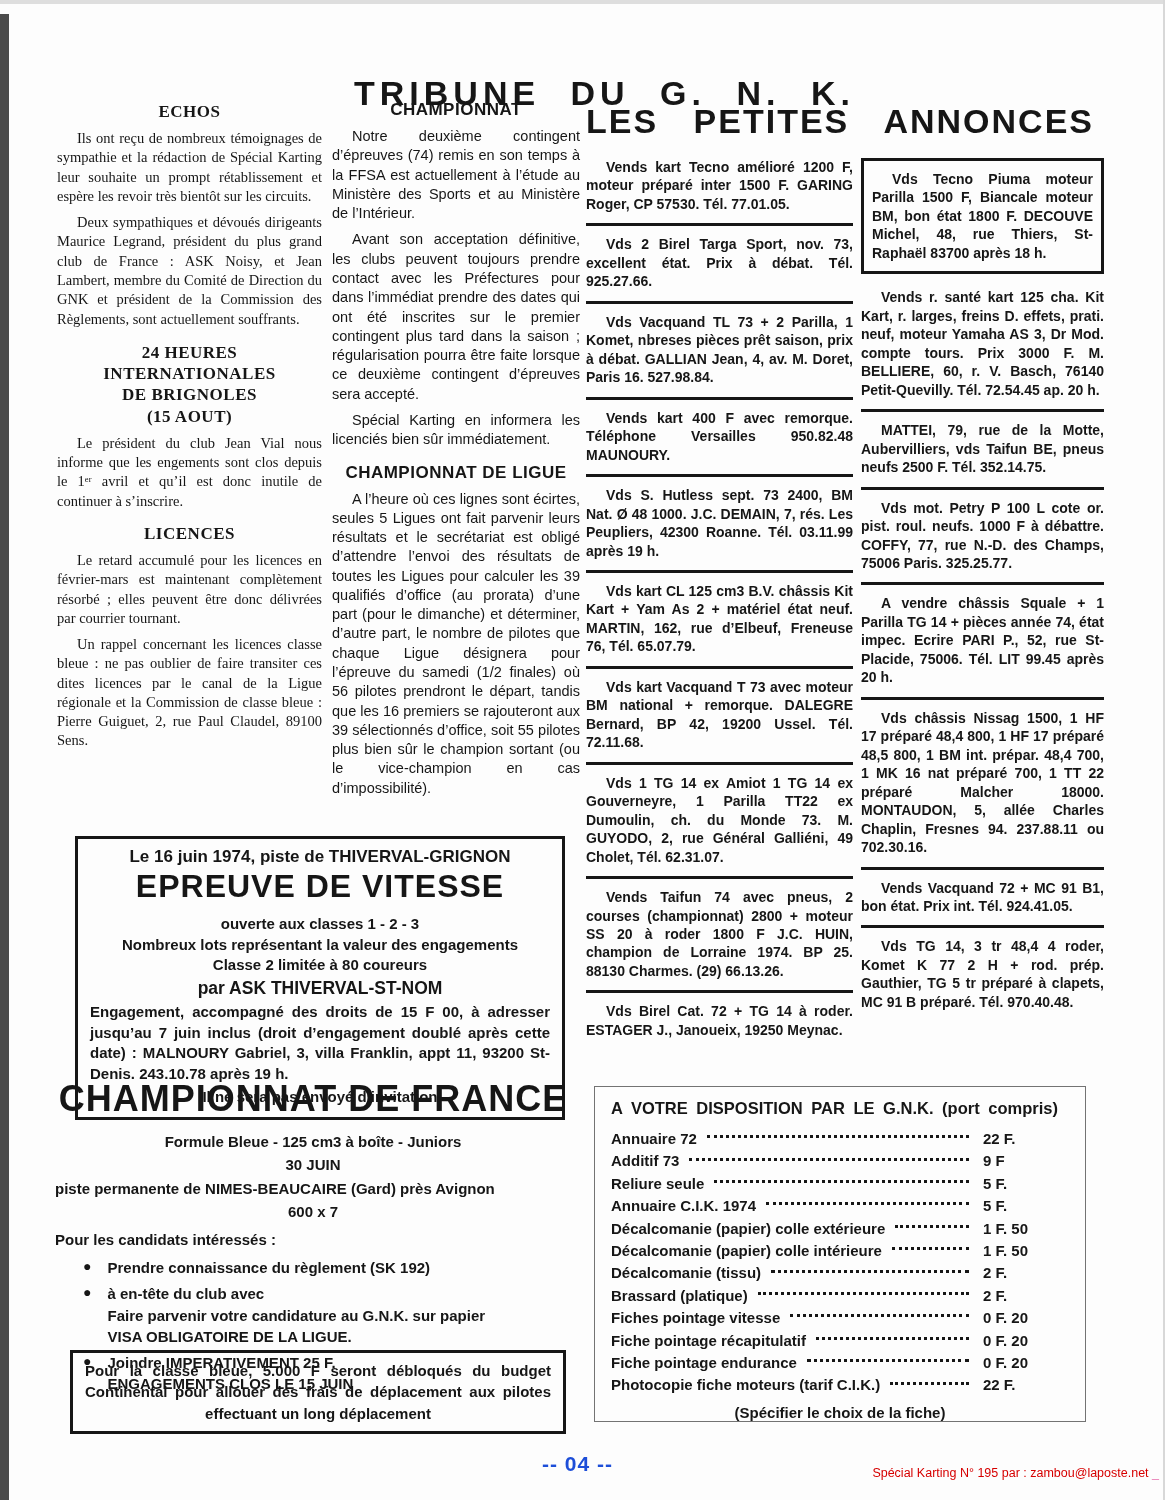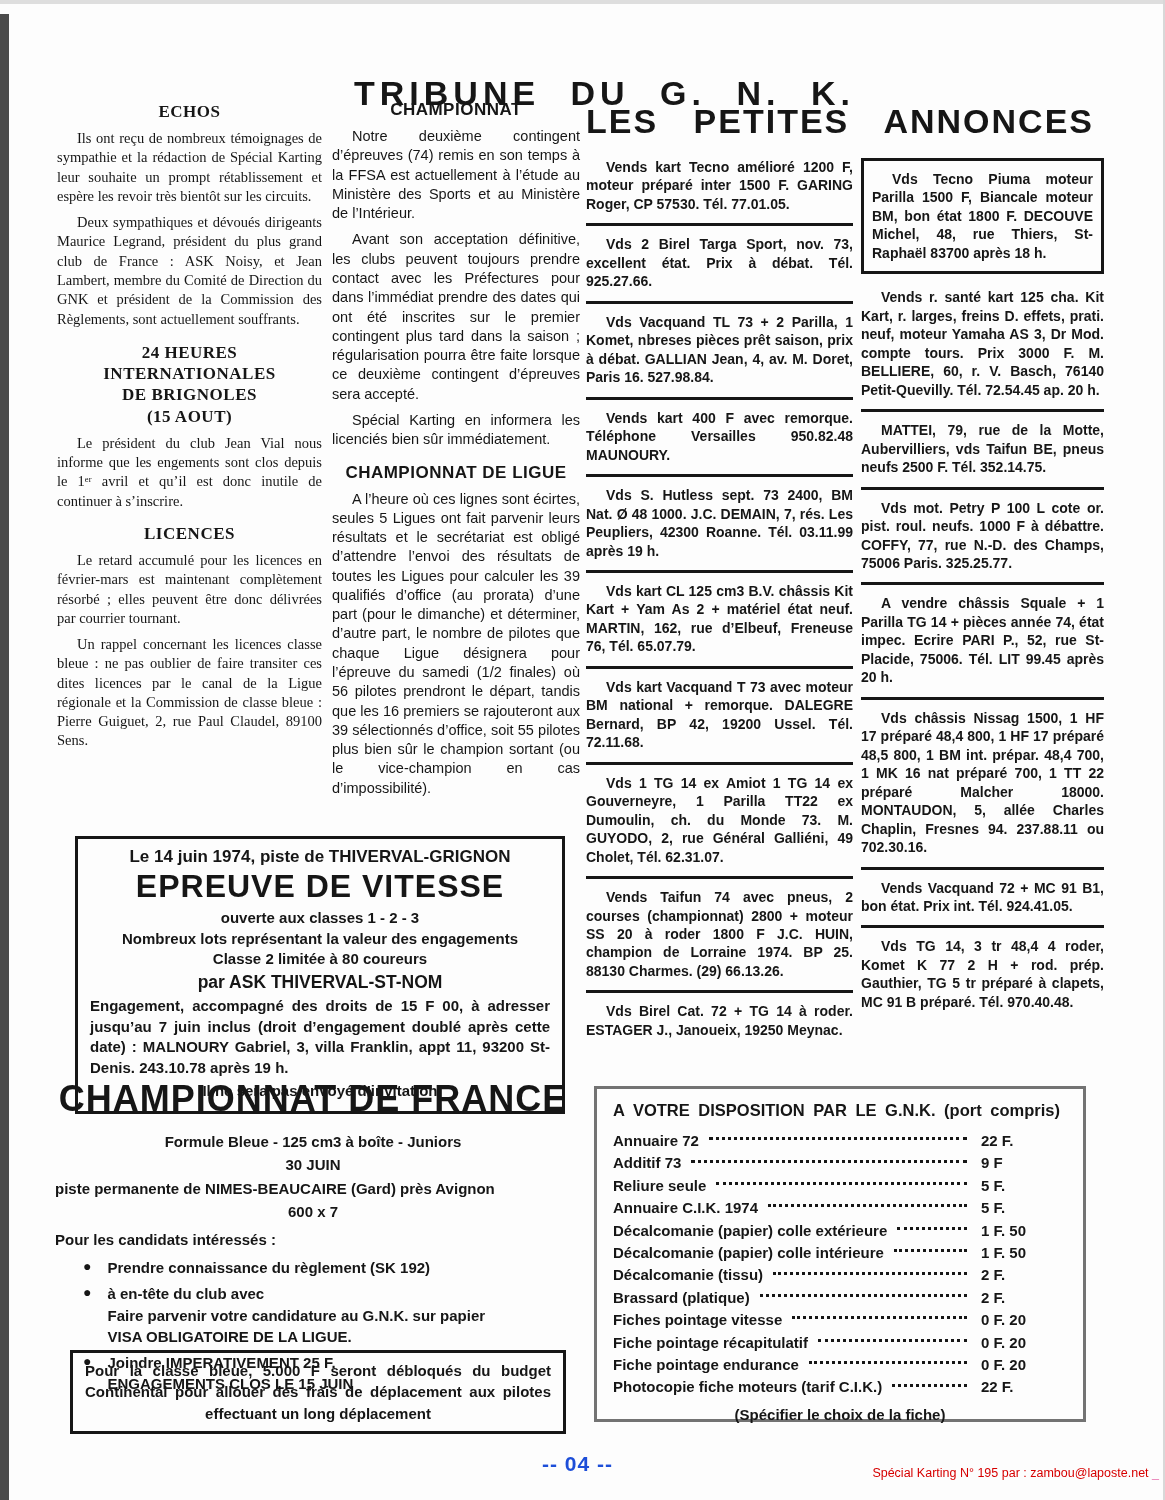--- a/index.html
+++ b/index.html
@@ -36,21 +36,21 @@
   .boxed-ad {
     border:3px solid #161616; padding:9px 8px; margin-bottom:14px;
     font-size:14px; font-weight:700; line-height:1.32; text-align:justify; text-indent:20px;
   }
 
   .epreuve {
     position:absolute; left:75px; top:836px; width:490px; box-sizing:border-box;
     border:3px solid #161616; padding:8px 12px 10px; text-align:center;
   }
   .ep-line1 { font-size:17px; font-weight:700; margin-bottom:2px; }
-  .ep-title { font-size:32px; font-weight:800; letter-spacing:1px; line-height:1.12; margin-bottom:3px; }
+  .ep-title { font-size:32px; font-weight:800; letter-spacing:1px; line-height:1.12; margin-bottom:9px; }
   .ep-line  { font-size:15px; font-weight:700; line-height:1.38; }
   .ep-ask   { font-size:17.5px; }
   .ep-para  { font-size:15px; font-weight:700; line-height:1.38; text-align:justify; margin:2px 0; text-indent:0; }
 
   .cdf { position:absolute; left:55px; top:1078px; width:516px; }
   .cdf-title { margin:0 0 10px; font-size:36px; font-weight:800; letter-spacing:1px; text-align:center; white-space:nowrap; }
   .cdf-c { text-align:center; font-size:15px; font-weight:700; line-height:1.55; }
   .cdf-j { text-align:justify; font-size:15px; font-weight:700; line-height:1.55; }
   .cdf-l { font-size:15px; font-weight:700; line-height:1.6; margin-top:5px; }
   .bullet { display:flex; gap:16px; margin:5px 0 2px 28px; font-size:15px; font-weight:700; line-height:1.42; }
@@ -58,21 +58,21 @@
   .b-center { text-align:center; }
 
   .blue-box {
     position:absolute; left:70px; top:1350px; width:496px; box-sizing:border-box;
     border:3px solid #161616; padding:7px 12px;
     font-size:15px; font-weight:700; line-height:1.42; text-align:justify; text-align-last:center;
   }
 
   .price-box {
     position:absolute; left:594px; top:1086px; width:492px; height:336px; box-sizing:border-box;
-    border:3px solid #737373; padding:12px 16px 8px;
+    border:1px solid #737373; padding:12px 16px 8px;
   }
   .pb-title { font-size:16.5px; font-weight:800; word-spacing:4px; margin-bottom:10px; }
   .pb-row { display:flex; align-items:center; font-size:15px; font-weight:700; line-height:22.4px; }
   .pb-leader { flex:1; border-bottom:3px dotted #161616; margin:0 10px 5px; min-width:16px; }
   .pb-price { width:86px; padding-left:4px; white-space:nowrap; }
   .pb-footer { text-align:center; font-size:15px; font-weight:700; margin-top:7px; }
 
   .pagenum { position:absolute; left:542px; top:1452px; font-size:21px; font-weight:700; color:#1d4ed8; letter-spacing:1px; }
   .credit { position:absolute; right:6px; top:1466px; font-size:12.5px; color:#d60000; }
   .credit .cursor { color:#e87ab2; }
@@ -134,21 +134,21 @@
       <div class="ad">MATTEI, 79, rue de la Motte, Aubervilliers, vds Taifun BE, pneus neufs 2500 F. Tél. 352.14.75.</div>
       <div class="ad">Vds mot. Petry P 100 L cote or. pist. roul. neufs. 1000 F à débattre. COFFY, 77, rue N.-D. des Champs, 75006 Paris. 325.25.77.</div>
       <div class="ad">A vendre châssis Squale + 1 Parilla TG 14 + pièces année 74, état impec. Ecrire PARI P., 52, rue St-Placide, 75006. Tél. LIT 99.45 après 20 h.</div>
       <div class="ad">Vds châssis Nissag 1500, 1 HF 17 préparé 48,4 800, 1 HF 17 préparé 48,5 800, 1 BM int. prépar. 48,4 700, 1 MK 16 nat préparé 700, 1 TT 22 préparé Malcher 18000. MONTAUDON, 5, allée Charles Chaplin, Fresnes 94. 237.88.11 ou 702.30.16.</div>
       <div class="ad">Vends Vacquand 72 + MC 91 B1, bon état. Prix int. Tél. 924.41.05.</div>
       <div class="ad">Vds TG 14, 3 tr 48,4 4 roder, Komet K 77 2 H + rod. prép. Gauthier, TG 5 tr préparé à clapets, MC 91 B préparé. Tél. 970.40.48.</div>
     </div>
   </section>
 
   <section class="epreuve">
-    <div class="ep-line1">Le 14 juin 1974, piste de THIVERVAL-GRIGNON</div>
+    <div class="ep-line1">Le 16 juin 1974, piste de THIVERVAL-GRIGNON</div>
     <div class="ep-title">EPREUVE DE VITESSE</div>
     <div class="ep-line">ouverte aux classes 1 - 2 - 3</div>
     <div class="ep-line">Nombreux lots représentant la valeur des engagements</div>
     <div class="ep-line">Classe 2 limitée à 80 coureurs</div>
     <div class="ep-line ep-ask">par ASK THIVERVAL-ST-NOM</div>
     <p class="ep-para">Engagement, accompagné des droits de 15 F 00, à adresser jusqu’au 7 juin inclus (droit d’engagement doublé après cette date) : MALNOURY Gabriel, 3, villa Franklin, appt 11, 93200 St-Denis. 243.10.78 après 19 h.</p>
     <div class="ep-line">Il ne sera pas envoyé d’invitation</div>
   </section>
 
   <section class="cdf">

